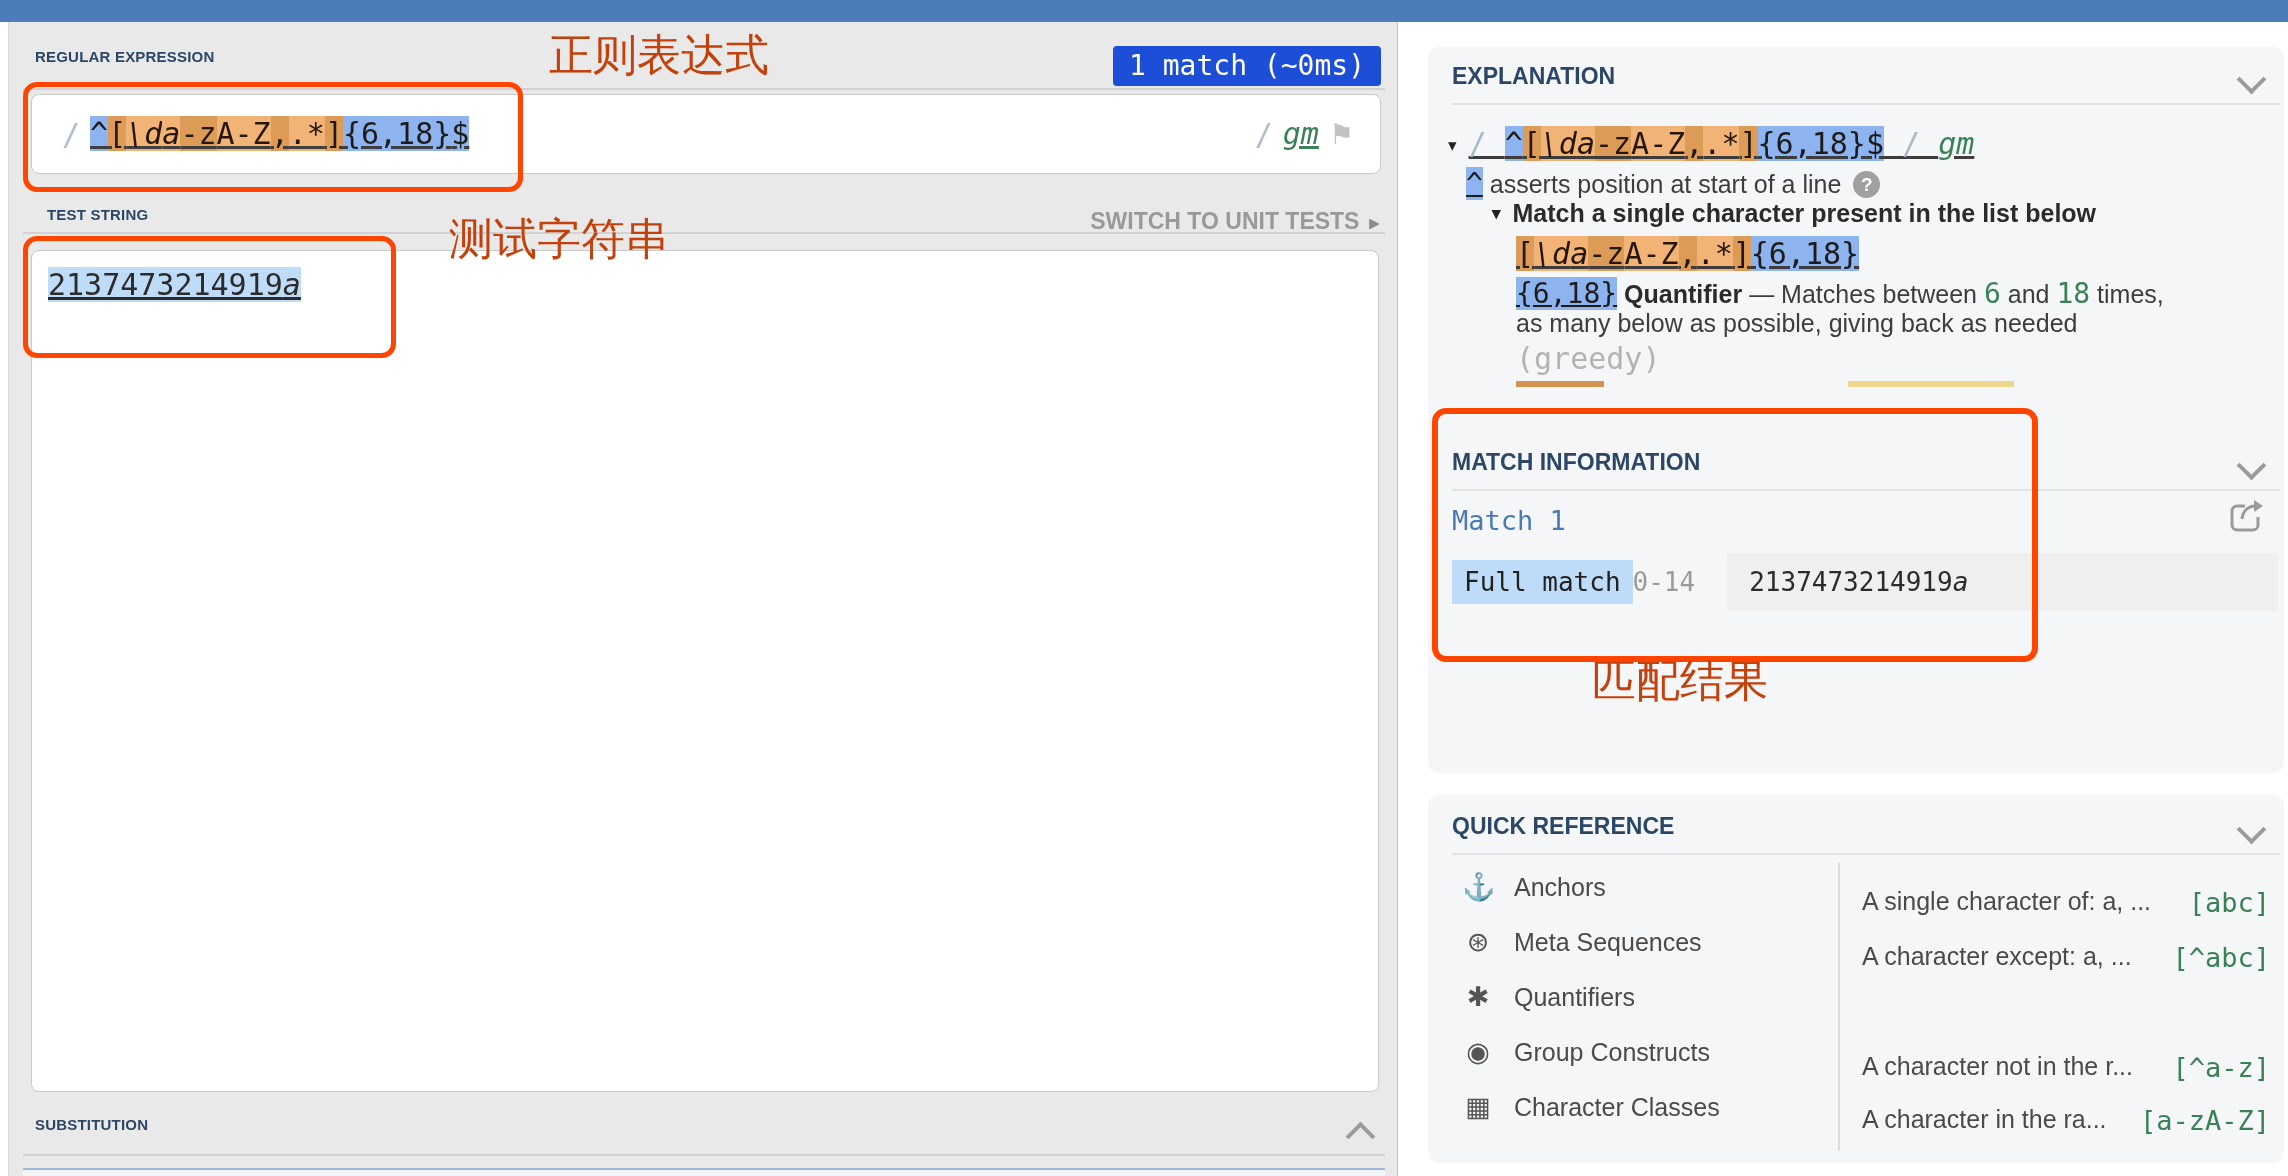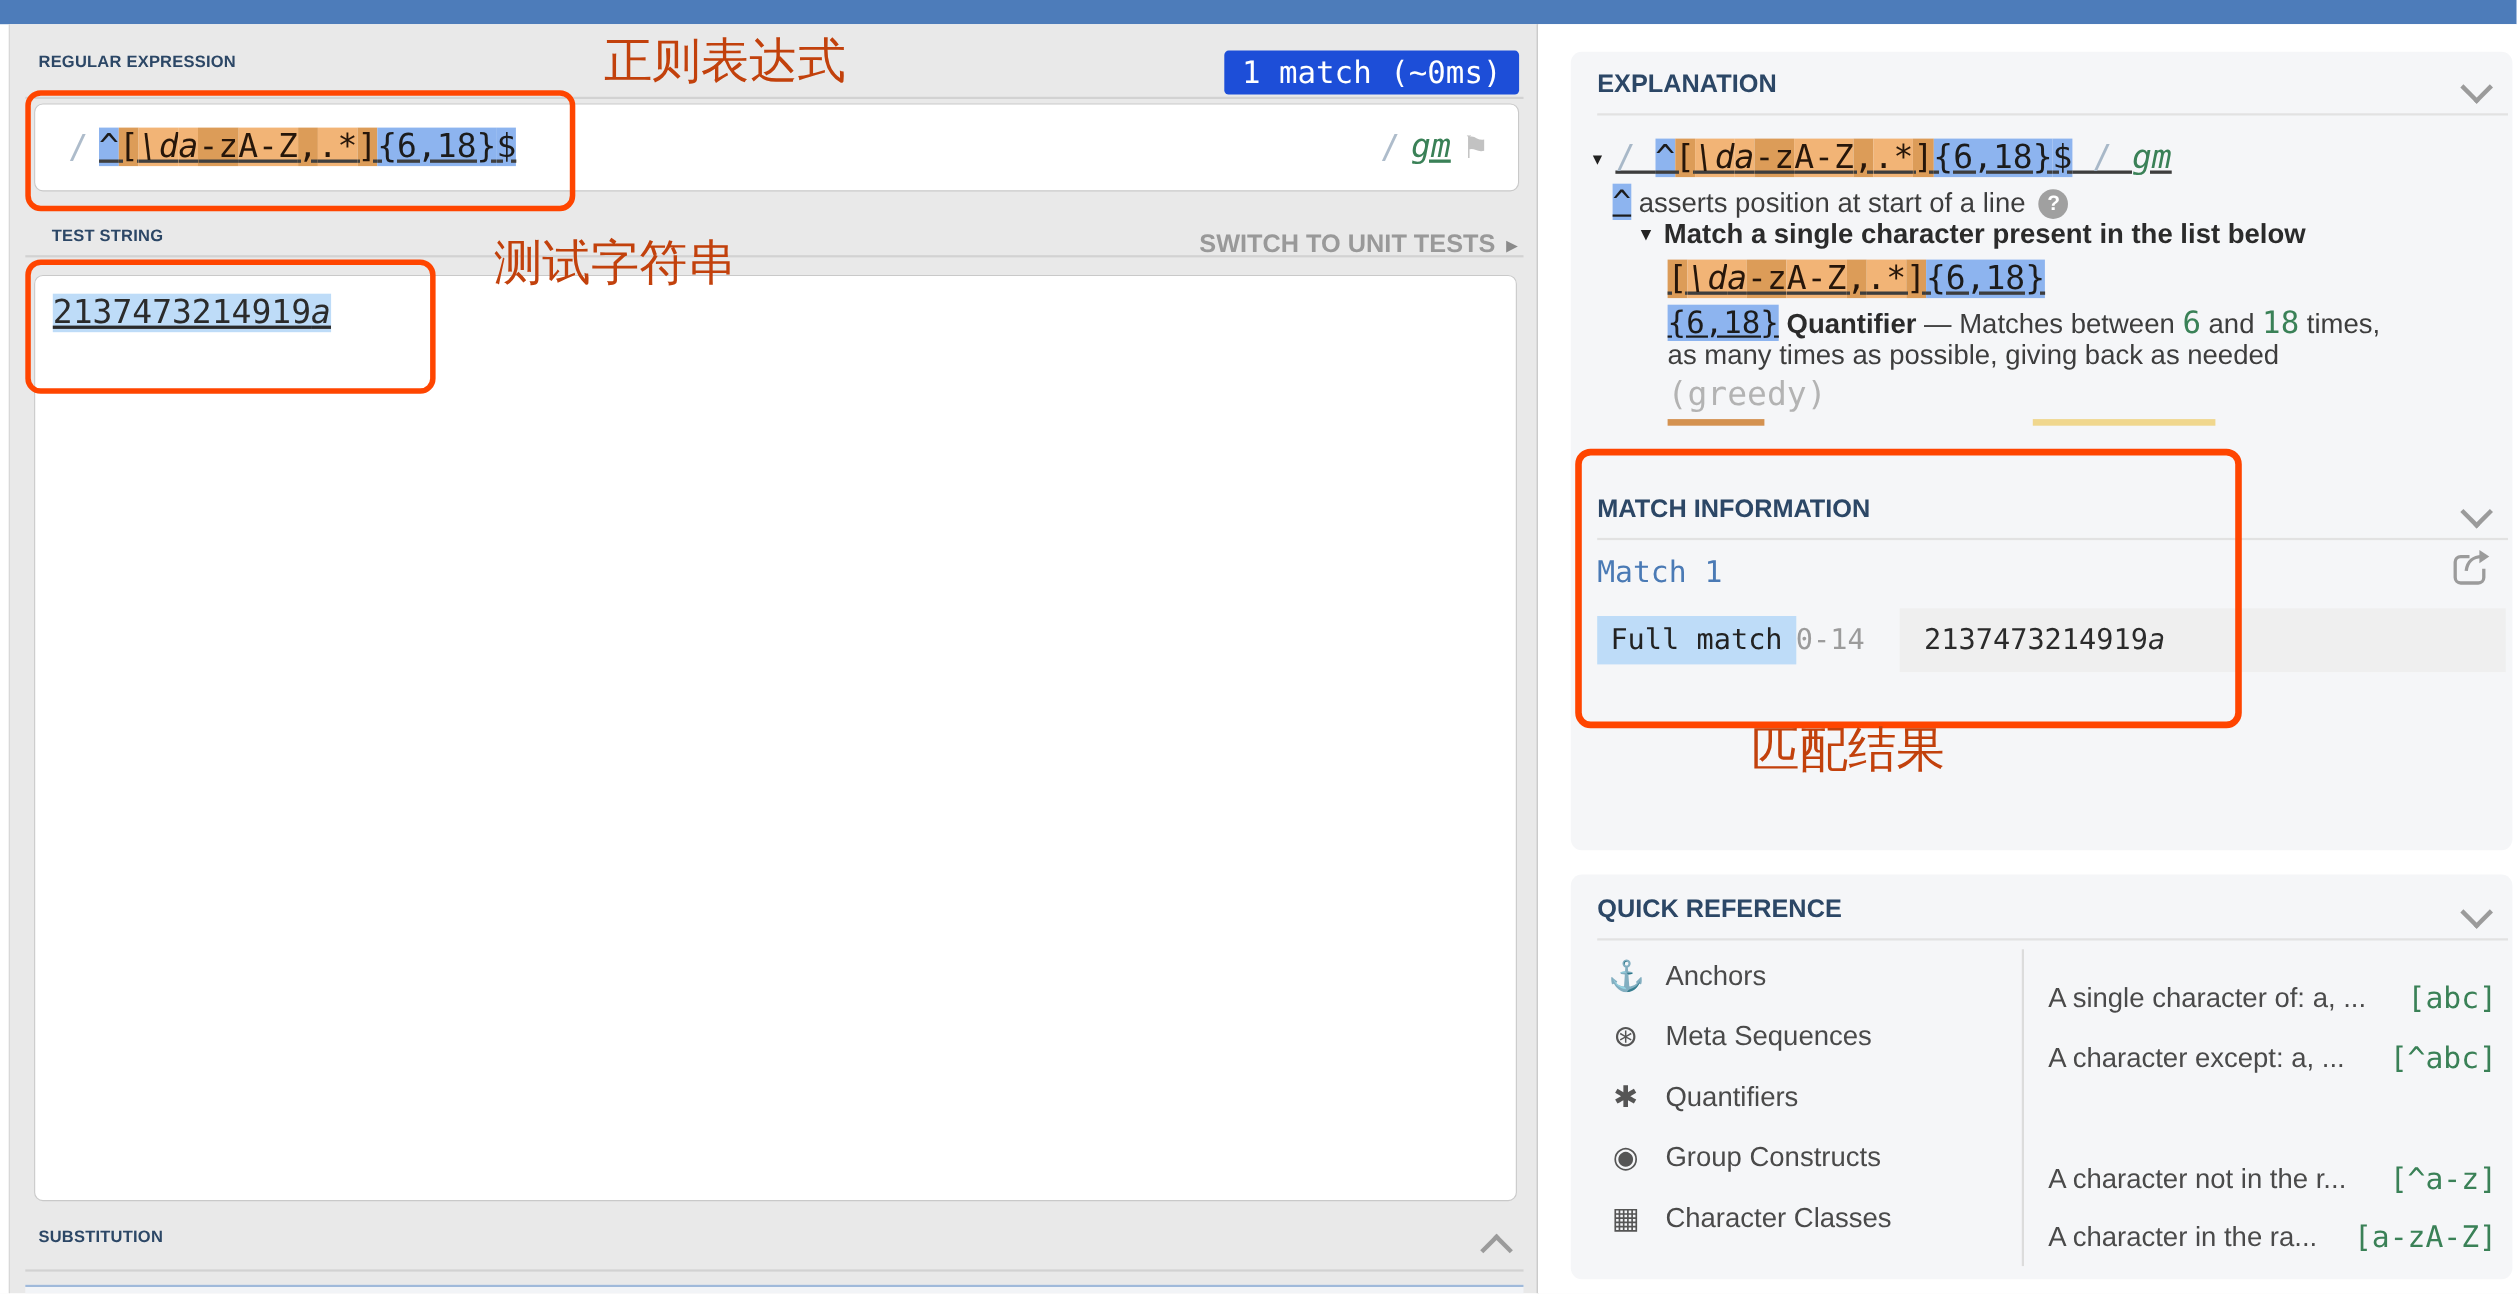--- a/index.html
+++ b/index.html
@@ -71,21 +71,21 @@
   .match-row{position:absolute;left:24px;right:6px;height:58px;display:flex;align-items:center;font-size:26px;}
   .fm-chip{background:#bedcf8;color:#222;padding:7px 12px;}
   .fm-range{color:#9b9b9b;}
   .fm-value{flex:1;margin-left:32px;background:#efefef;height:100%;display:flex;align-items:center;
             padding-left:22px;color:#2b2b2b;}
 
   .qr-item{position:absolute;left:34px;display:flex;align-items:center;gap:20px;height:40px;}
   .qr-icon{width:32px;text-align:center;font-size:27px;color:#555;}
   .qr-label{font-size:25px;color:#4a4a4a;}
   .qr-divider{position:absolute;left:410px;top:68px;height:288px;width:2px;background:#dcdcdc;}
-  .qr-entry{position:absolute;left:434px;right:14px;display:flex;align-items:center;height:40px;}
+  .qr-entry{position:absolute;left:434px;right:14px;display:flex;align-items:flex-start;height:40px;}
   .qr-desc{flex:1;font-size:25px;color:#4a4a4a;}
   .qr-code{font-family:"DejaVu Sans Mono",monospace;font-size:27px;color:#3a8157;}
 
   .export-svg{position:absolute;right:18px;}
 </style>
 </head>
 <body>
 
 <div class="screen">
 
@@ -138,21 +138,21 @@
       <div class="ex-line" style="left:20px;top:76px;"><span class="caret">▾</span><span class="tokens"><span class="tks">/ </span><span class="tkb">^</span><span class="tkod">[</span><span class="tkol it">\d</span><span class="tkol it">a</span><span class="tkod">-z</span><span class="tkol">A-Z</span><span class="tkod">,</span><span class="tkol">.*</span><span class="tkod">]</span><span class="tkb">{6,18}</span><span class="tkb">$</span><span class="tks"> / </span><span class="tkg it">gm</span></span></div>
 
       <div class="ex-line" style="left:38px;top:116px;"><span class="tokens tkb" style="font-size:28px;">^</span><span> asserts position at start of a line</span><span class="help-q">?</span></div>
 
       <div class="ex-line" style="left:64px;top:152px;font-weight:bold;color:#2b2b2b;"><span class="caret">▾</span><span>Match a single character present in the list below</span></div>
 
       <div class="ex-line" style="left:88px;top:186px;"><span class="tokens"><span class="tkod">[</span><span class="tkol it">\d</span><span class="tkol it">a</span><span class="tkod">-z</span><span class="tkol">A-Z</span><span class="tkod">,</span><span class="tkol">.*</span><span class="tkod">]</span><span class="tkb">{6,18}</span></span></div>
 
       <div class="ex-line" style="left:88px;top:226px;"><span class="tokens tkb" style="font-size:28px;">{6,18}</span><span> </span><span style="font-weight:bold;color:#2b2b2b;">Quantifier</span><span> — Matches between </span><span class="green-num">6</span><span> and </span><span class="green-num">18</span><span> times,</span></div>
 
-      <div class="ex-line" style="left:88px;top:262px;">as many times as possible, giving back as needed</div>
+      <div class="ex-line" style="left:88px;top:262px;">as many below as possible, giving back as needed</div>
 
       <div class="ex-line mono greedy" style="left:88px;top:294px;font-size:30px;">(greedy)</div>
 
       <div class="bar" style="left:88px;top:334px;width:88px;background:#d49250;"></div>
       <div class="bar" style="left:420px;top:334px;width:166px;background:#f0d78e;"></div>
 
       <div class="card-title" style="top:402px;">MATCH INFORMATION</div>
       <span class="chev card-chev" style="top:408px;"></span>
       <div class="card-hr" style="top:442px;"></div>
 

